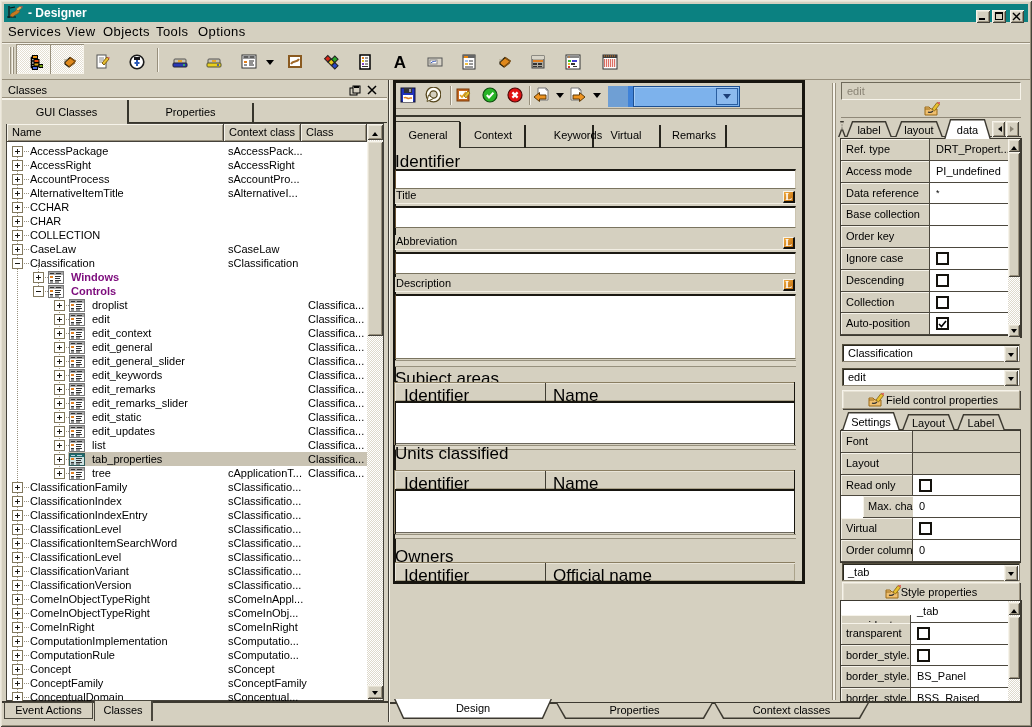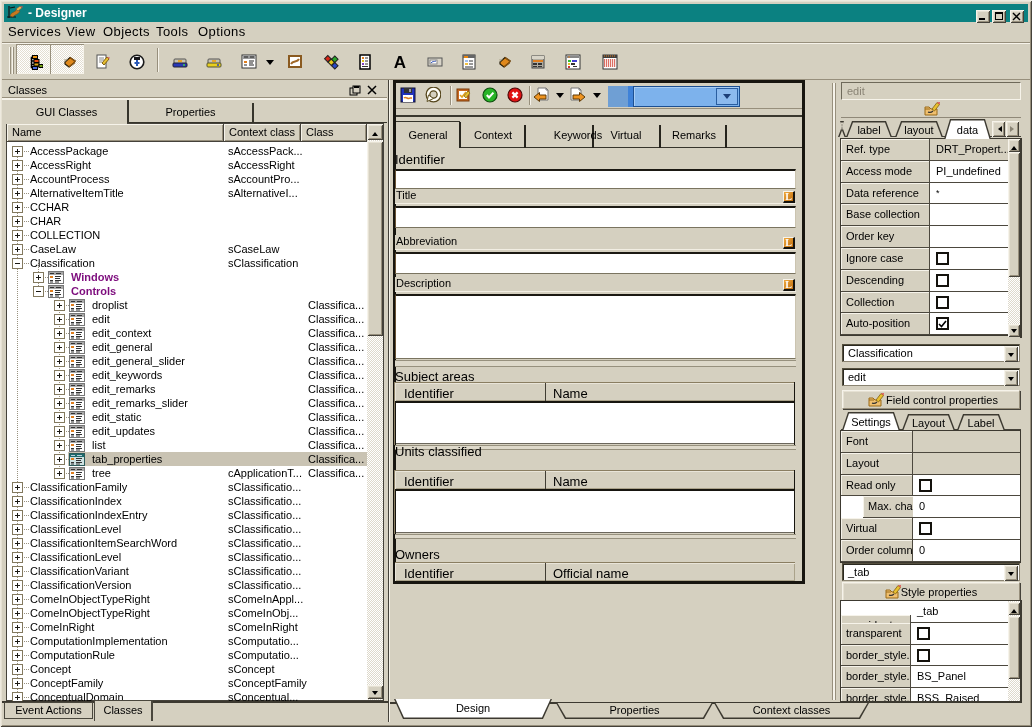--- a/index.html
+++ b/index.html
@@ -19,21 +19,21 @@
 .pb.plus b{position:absolute;left:4px;top:2px;width:1px;height:5px;background:#1b1913;}
 .nm{position:absolute;top:0;font-size:11px;}
 .ctx{position:absolute;left:221px;top:0;font-size:11px;}
 .cls{position:absolute;left:301px;top:0;font-size:11px;}
 .stub{position:absolute;top:7px;height:1px;width:5px;background:repeating-linear-gradient(to right,#98917f 0 1px,transparent 1px 2px);}
 .vdot{position:absolute;width:1px;background:repeating-linear-gradient(to bottom,#98917f 0 1px,transparent 1px 2px);}
 .fic{position:absolute;top:0;width:16px;height:13px;}
 .sb{position:absolute;background:repeating-conic-gradient(#ffffff 0% 25%, #ded9cb 25% 50%) 0 0 / 2px 2px;}
 .sbb{position:absolute;background:#d5d0c0;box-shadow:inset 1px 1px 0 #f6f3ea, inset -1px -1px 0 #45423a, inset 2px 2px 0 #e6e1d3, inset -2px -2px 0 #978f7c;}
 .arr{position:absolute;width:0;height:0;border:3px solid transparent;}
-.lbl{position:absolute;font-size:13px;}
+.lbl{position:absolute;font-size:17px;}
 .strip{position:absolute;left:395px;width:401px;height:15px;background:#d5d0c0;border-bottom:1px solid #f2eee3;}
 .Licon{position:absolute;right:1px;top:2px;width:12px;height:12px;background:linear-gradient(135deg,#f0a93e,#c06f10);border-right:2px solid #14120d;border-bottom:2px solid #14120d;border-top:1px solid #f6f3ea;border-left:1px solid #f6f3ea;color:#fff;font-family:"Liberation Serif",serif;font-weight:bold;font-size:10px;line-height:10px;text-align:center;}
 .inp{position:absolute;left:395px;width:401px;background:#fff;border-top:2px solid #1b1913;border-left:1px solid #6b5536;border-right:1px solid #cbc4b0;border-bottom:1px solid #7a7460;}
 .groove{position:absolute;left:395px;width:401px;background:#ded9ca;border-top:1px solid #97917e;border-bottom:1px solid #97917e;}
 .gridlab{position:absolute;background:#d5d0c0;box-shadow:inset 1px 1px 0 #f6f3ea;border-bottom:1px solid #4c483e;border-right:1px solid #4c483e;padding-left:5px;overflow:hidden;white-space:nowrap;}
 .gridval{position:absolute;background:#fff;border-bottom:1px solid #4c483e;padding-left:6px;overflow:hidden;white-space:nowrap;}
 .cbx{position:absolute;width:13px;height:13px;background:#fff;border:2px solid #14120d;}
 .dd{position:absolute;left:842px;width:178px;background:#fff;border:1px solid;border-color:#55503f #8b8472 #8b8472 #55503f;box-shadow:inset 1px 1px 0 #2b2920;line-height:16px;padding-left:5px;font-size:11px;}
 .ddb{position:absolute;right:1px;top:1px;width:14px;background:#d5d0c0;box-shadow:inset 1px 1px 0 #f6f3ea, inset -1px -1px 0 #45423a, inset 2px 2px 0 #e6e1d3, inset -2px -2px 0 #978f7c;}
 .dar{position:absolute;left:4px;top:7px;width:0;height:0;border:3px solid transparent;border-top:4px solid #000;}

